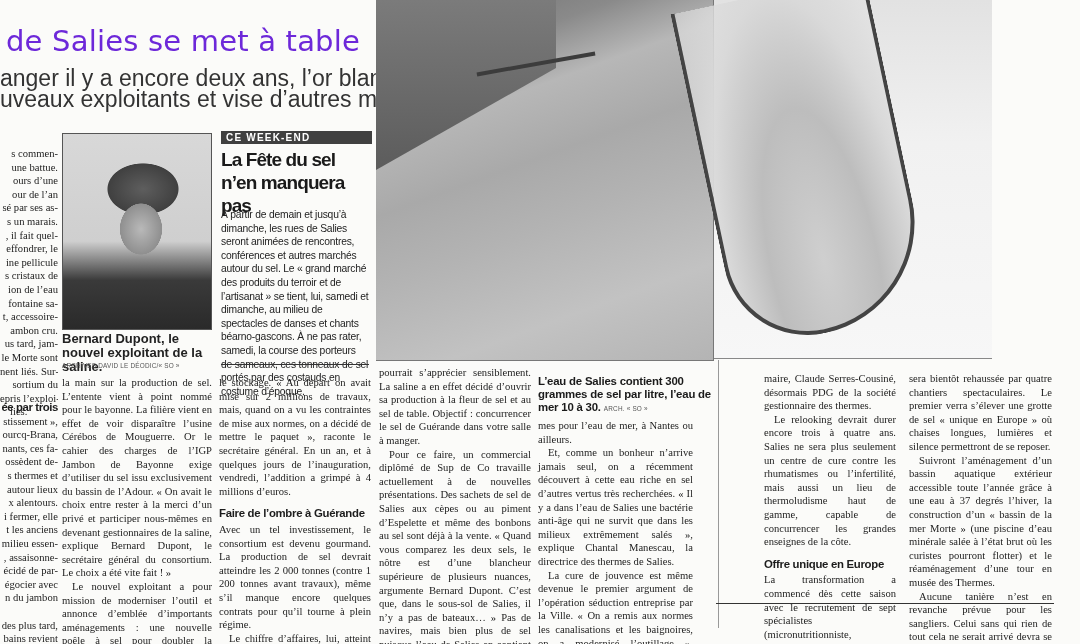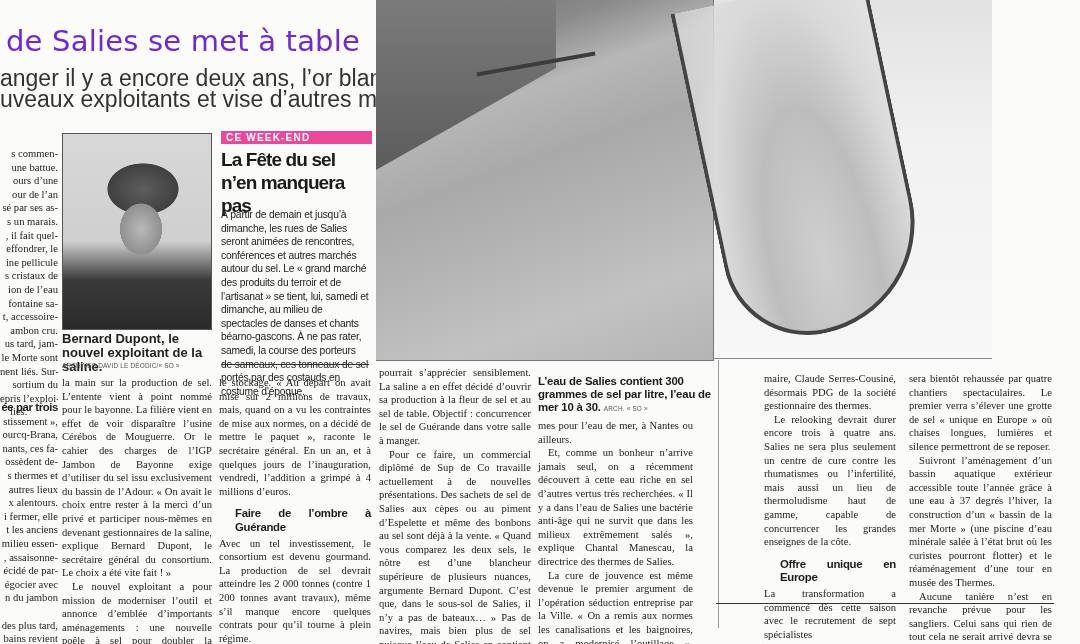--- a/index.html
+++ b/index.html
@@ -3,29 +3,29 @@
 <meta charset="utf-8">
 <style>
   html,body{margin:0;padding:0;}
   body{width:1080px;height:644px;overflow:hidden;background:#fbfbf9;position:relative;font-family:"Liberation Serif",serif;color:#1c1c1c;}
   .abs{position:absolute;}
   .headline{left:6px;top:24px;font-family:"DejaVu Sans",sans-serif;font-size:29px;color:#6d28d9;letter-spacing:0.2px;white-space:nowrap;}
   .deck{left:0;top:68px;font-family:"Liberation Sans",sans-serif;font-size:23px;line-height:21px;color:#333;white-space:nowrap;}
   .col{font-size:10.6px;line-height:13.6px;text-align:justify;}
   .col p{margin:0;}
   .col p.ind{text-indent:10px;}
-  .col h4{margin:9px 0 2px 16px;font-family:"Liberation Sans",sans-serif;font-weight:bold;font-size:11.4px;letter-spacing:-0.3px;}
+  .col h4{margin:9px 0 2px 0;font-family:"Liberation Sans",sans-serif;font-weight:bold;font-size:11.4px;letter-spacing:-0.3px;}
   .clip-left{overflow:hidden;}
   .photo-portrait{left:62px;top:133px;width:148px;height:195px;background:
     radial-gradient(ellipse 38px 46px at 78px 95px,#b9b9b9 0%,#8f8f8f 55%,rgba(0,0,0,0) 56%),
     radial-gradient(ellipse 50px 36px at 80px 55px,#5e5e5e 0%,#404040 70%,rgba(0,0,0,0) 72%),
     linear-gradient(180deg,#d8d8d8 0%,#cfcfcf 55%,#3a3a3a 75%,#2a2a2a 100%);border:1px solid #555;}
   .caption{font-family:"Liberation Sans",sans-serif;font-weight:bold;font-size:13px;line-height:14px;color:#222;}
   .credit{font-family:"Liberation Sans",sans-serif;font-size:6.4px;color:#555;letter-spacing:0.2px;}
-  .kicker{left:221px;top:131px;width:146px;height:13px;background:#ec4899;color:#fff;font-family:"Liberation Sans",sans-serif;font-weight:bold;font-size:10px;line-height:13px;padding-left:5px;letter-spacing:1.2px;}
+  .kicker{left:221px;top:131px;width:146px;height:13px;background:#404040;color:#fff;font-family:"Liberation Sans",sans-serif;font-weight:bold;font-size:10px;line-height:13px;padding-left:5px;letter-spacing:1.2px;}
   .box-title{left:221px;top:148px;width:150px;font-family:"Liberation Sans",sans-serif;font-weight:bold;font-size:19px;line-height:23px;letter-spacing:-0.9px;color:#1a1a1a;}
   .box-body{left:221px;top:208px;width:148px;font-family:"Liberation Sans",sans-serif;font-size:10.3px;line-height:13.6px;color:#222;letter-spacing:-0.2px;}
   .rule{background:#333;}
   .photo-main{left:376px;top:0;width:337px;height:360px;background:
     linear-gradient(160deg,#6e6e6e 0%,#8a8a8a 18%,#b7b7b7 30%,#a9a9a9 45%,#b3b3b3 60%,#c2c2c2 80%,#b4b4b4 100%);border-right:1px solid #777;border-bottom:1px solid #777;}
   .photo-main .wall{position:absolute;left:0;top:0;width:180px;height:170px;background:linear-gradient(180deg,#7b7b7b,#5c5c5c);clip-path:polygon(0 0,100% 0,100% 40%,0 100%);}
   .photo-main .rake{position:absolute;left:100px;top:62px;width:120px;height:4px;background:#3c3c3c;transform:rotate(-10deg);}
   .photo-net{left:714px;top:0;width:278px;height:358px;background:linear-gradient(180deg,#e2e2e2 0%,#f1f1f1 40%,#f7f7f7 100%);border-bottom:1px solid #888;}
   .photo-net .net{position:absolute;left:-10px;top:-10px;width:190px;height:340px;border:4px solid #444;border-top:none;border-radius:0 0 120px 90px;background:radial-gradient(ellipse at 50% 80%,#cfcfcf 0%,#bdbdbd 40%,#d9d9d9 70%,rgba(230,230,230,0.5) 100%);transform:rotate(-12deg);}
   .photo-caption{left:538px;top:375px;width:180px;font-family:"Liberation Sans",sans-serif;font-weight:bold;font-size:11.4px;line-height:13px;color:#1a1a1a;letter-spacing:-0.2px;}
@@ -64,21 +64,21 @@
   <div style="text-align:left;padding-left:10px;">lies.</div>
 </div>
 
 <div class="abs col clip-left" style="left:0;top:401px;width:58px;text-align:right;white-space:nowrap;">
   <div style="font-family:'Liberation Sans',sans-serif;font-weight:bold;font-size:11.4px;letter-spacing:-0.4px;">ée par trois</div>
   <div>stissement »,</div>
   <div>ourcq-Brana,</div>
   <div>nants, ces fa-</div>
   <div>ossèdent de-</div>
   <div>s thermes et</div>
-  <div>autres lieux</div>
+  <div>autour lieux</div>
   <div>x alentours.</div>
   <div>i fermer, elle</div>
   <div>t les anciens</div>
   <div>milieu essen-</div>
   <div>, assaisonne-</div>
   <div>écidé de par-</div>
   <div>égocier avec</div>
   <div>n du jambon</div>
   <div style="height:13.6px;"></div>
   <div>des plus tard,</div>

